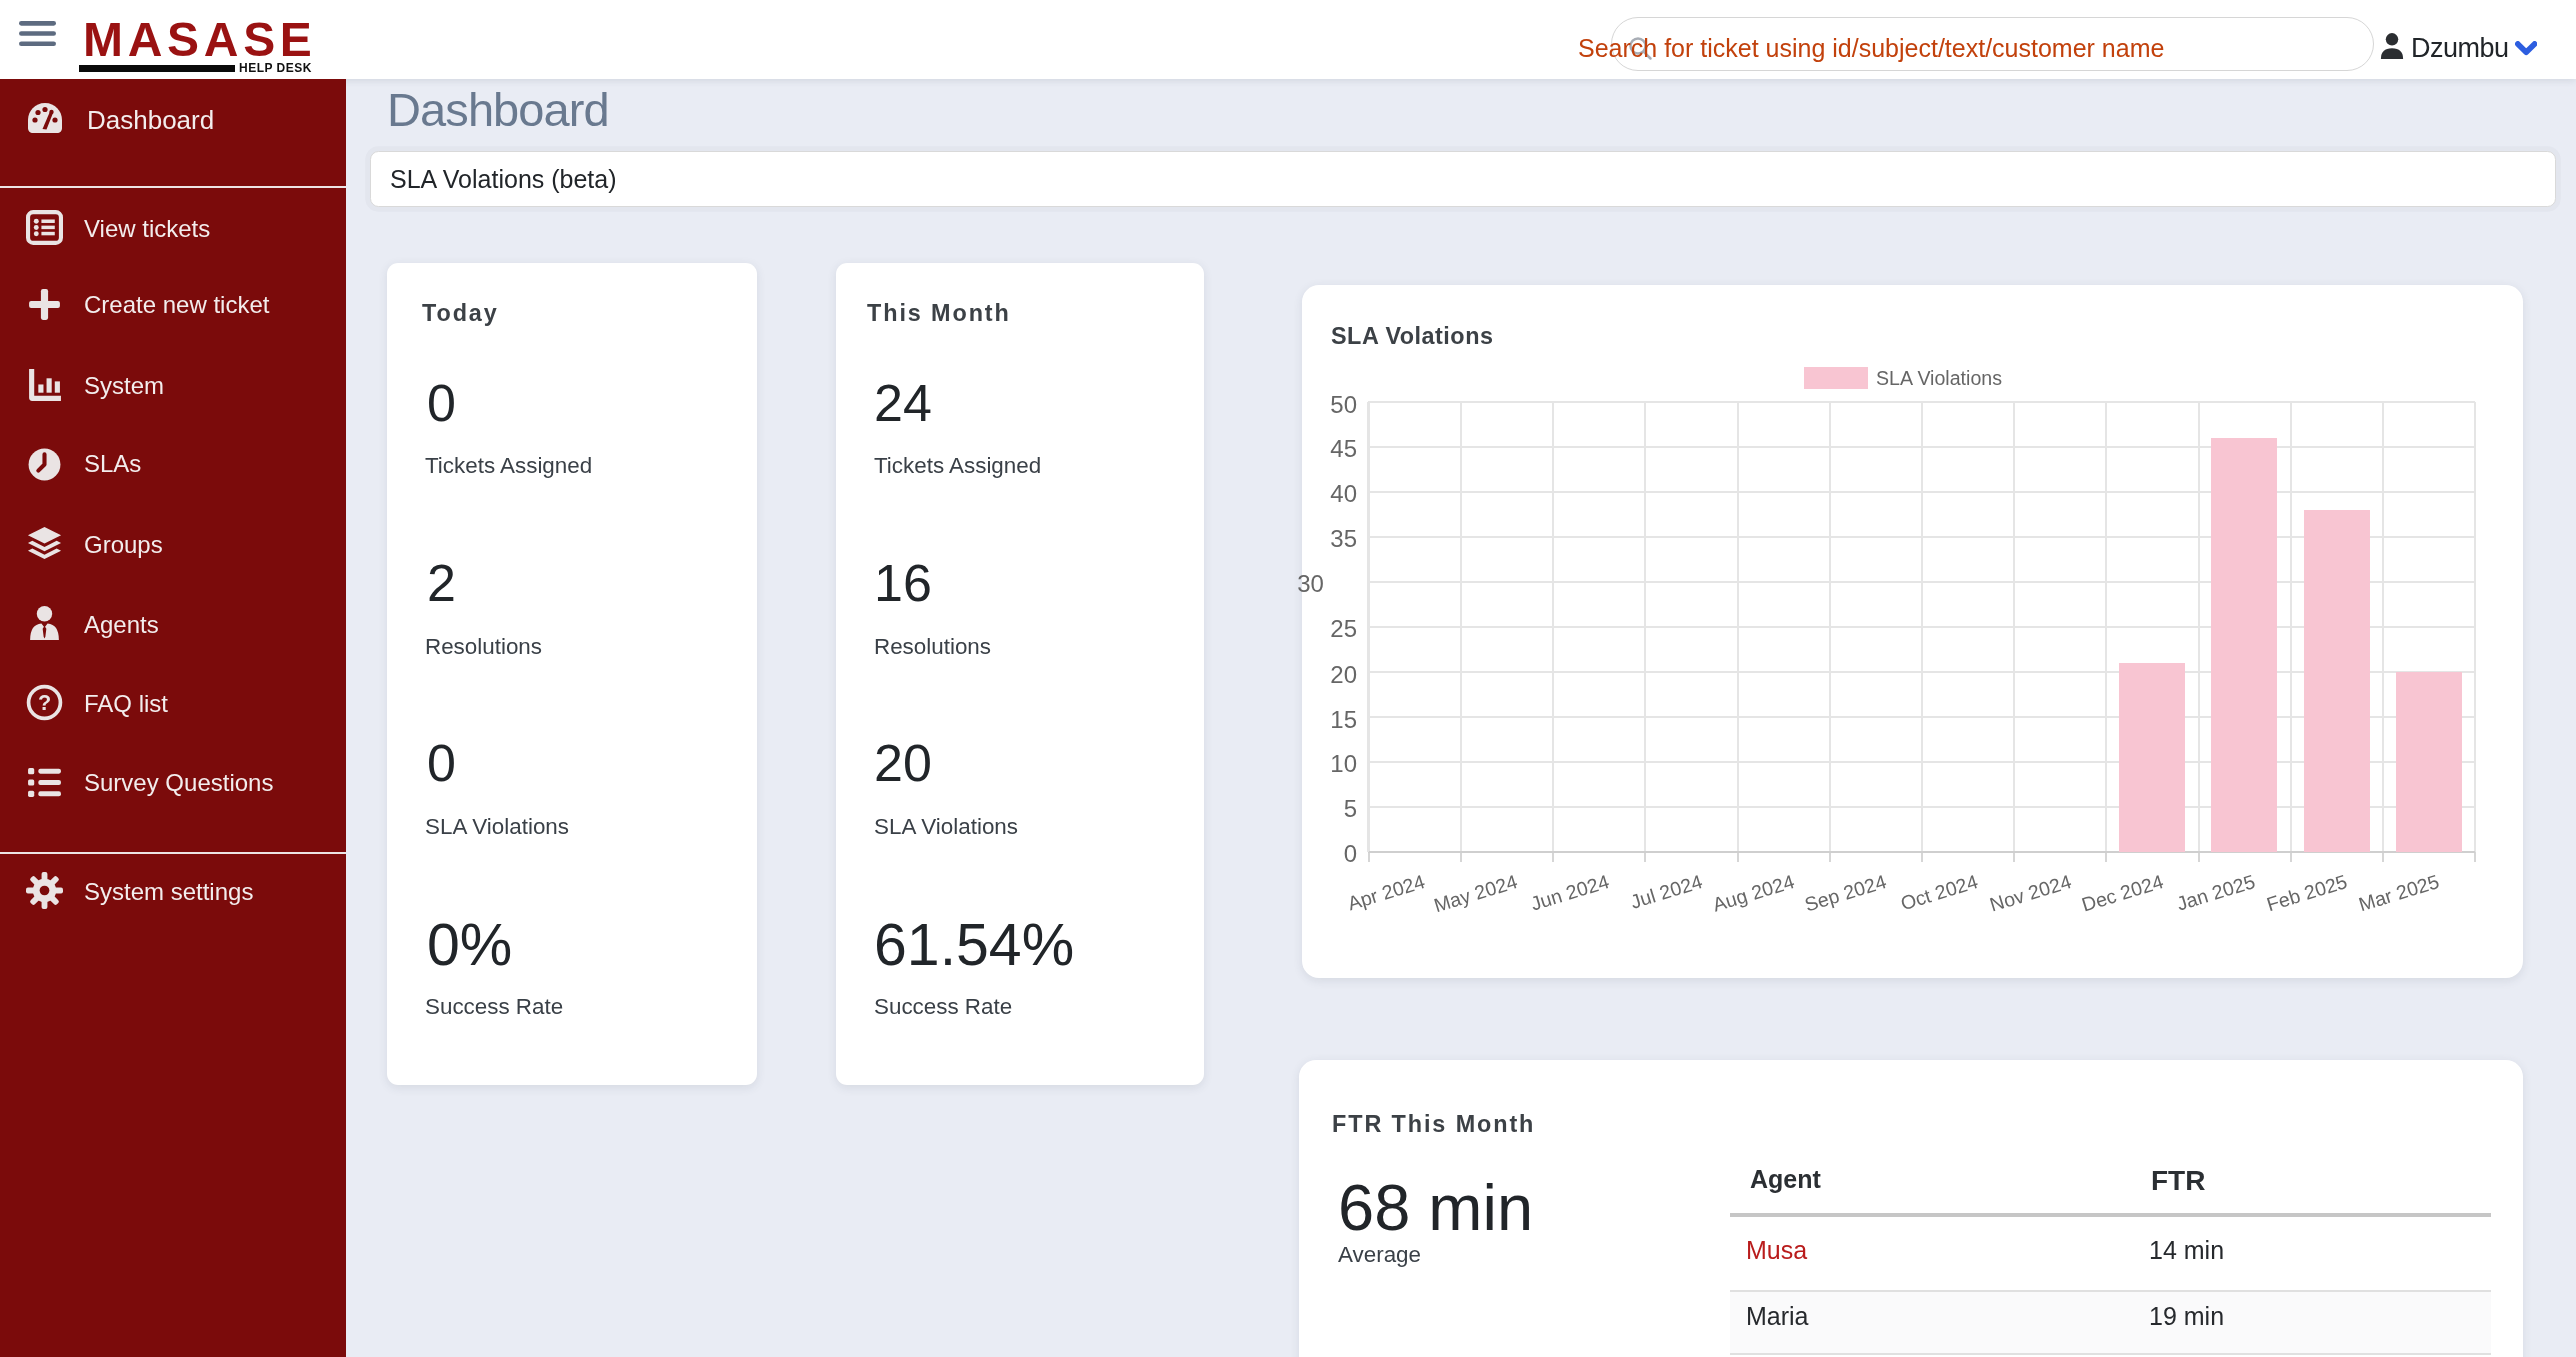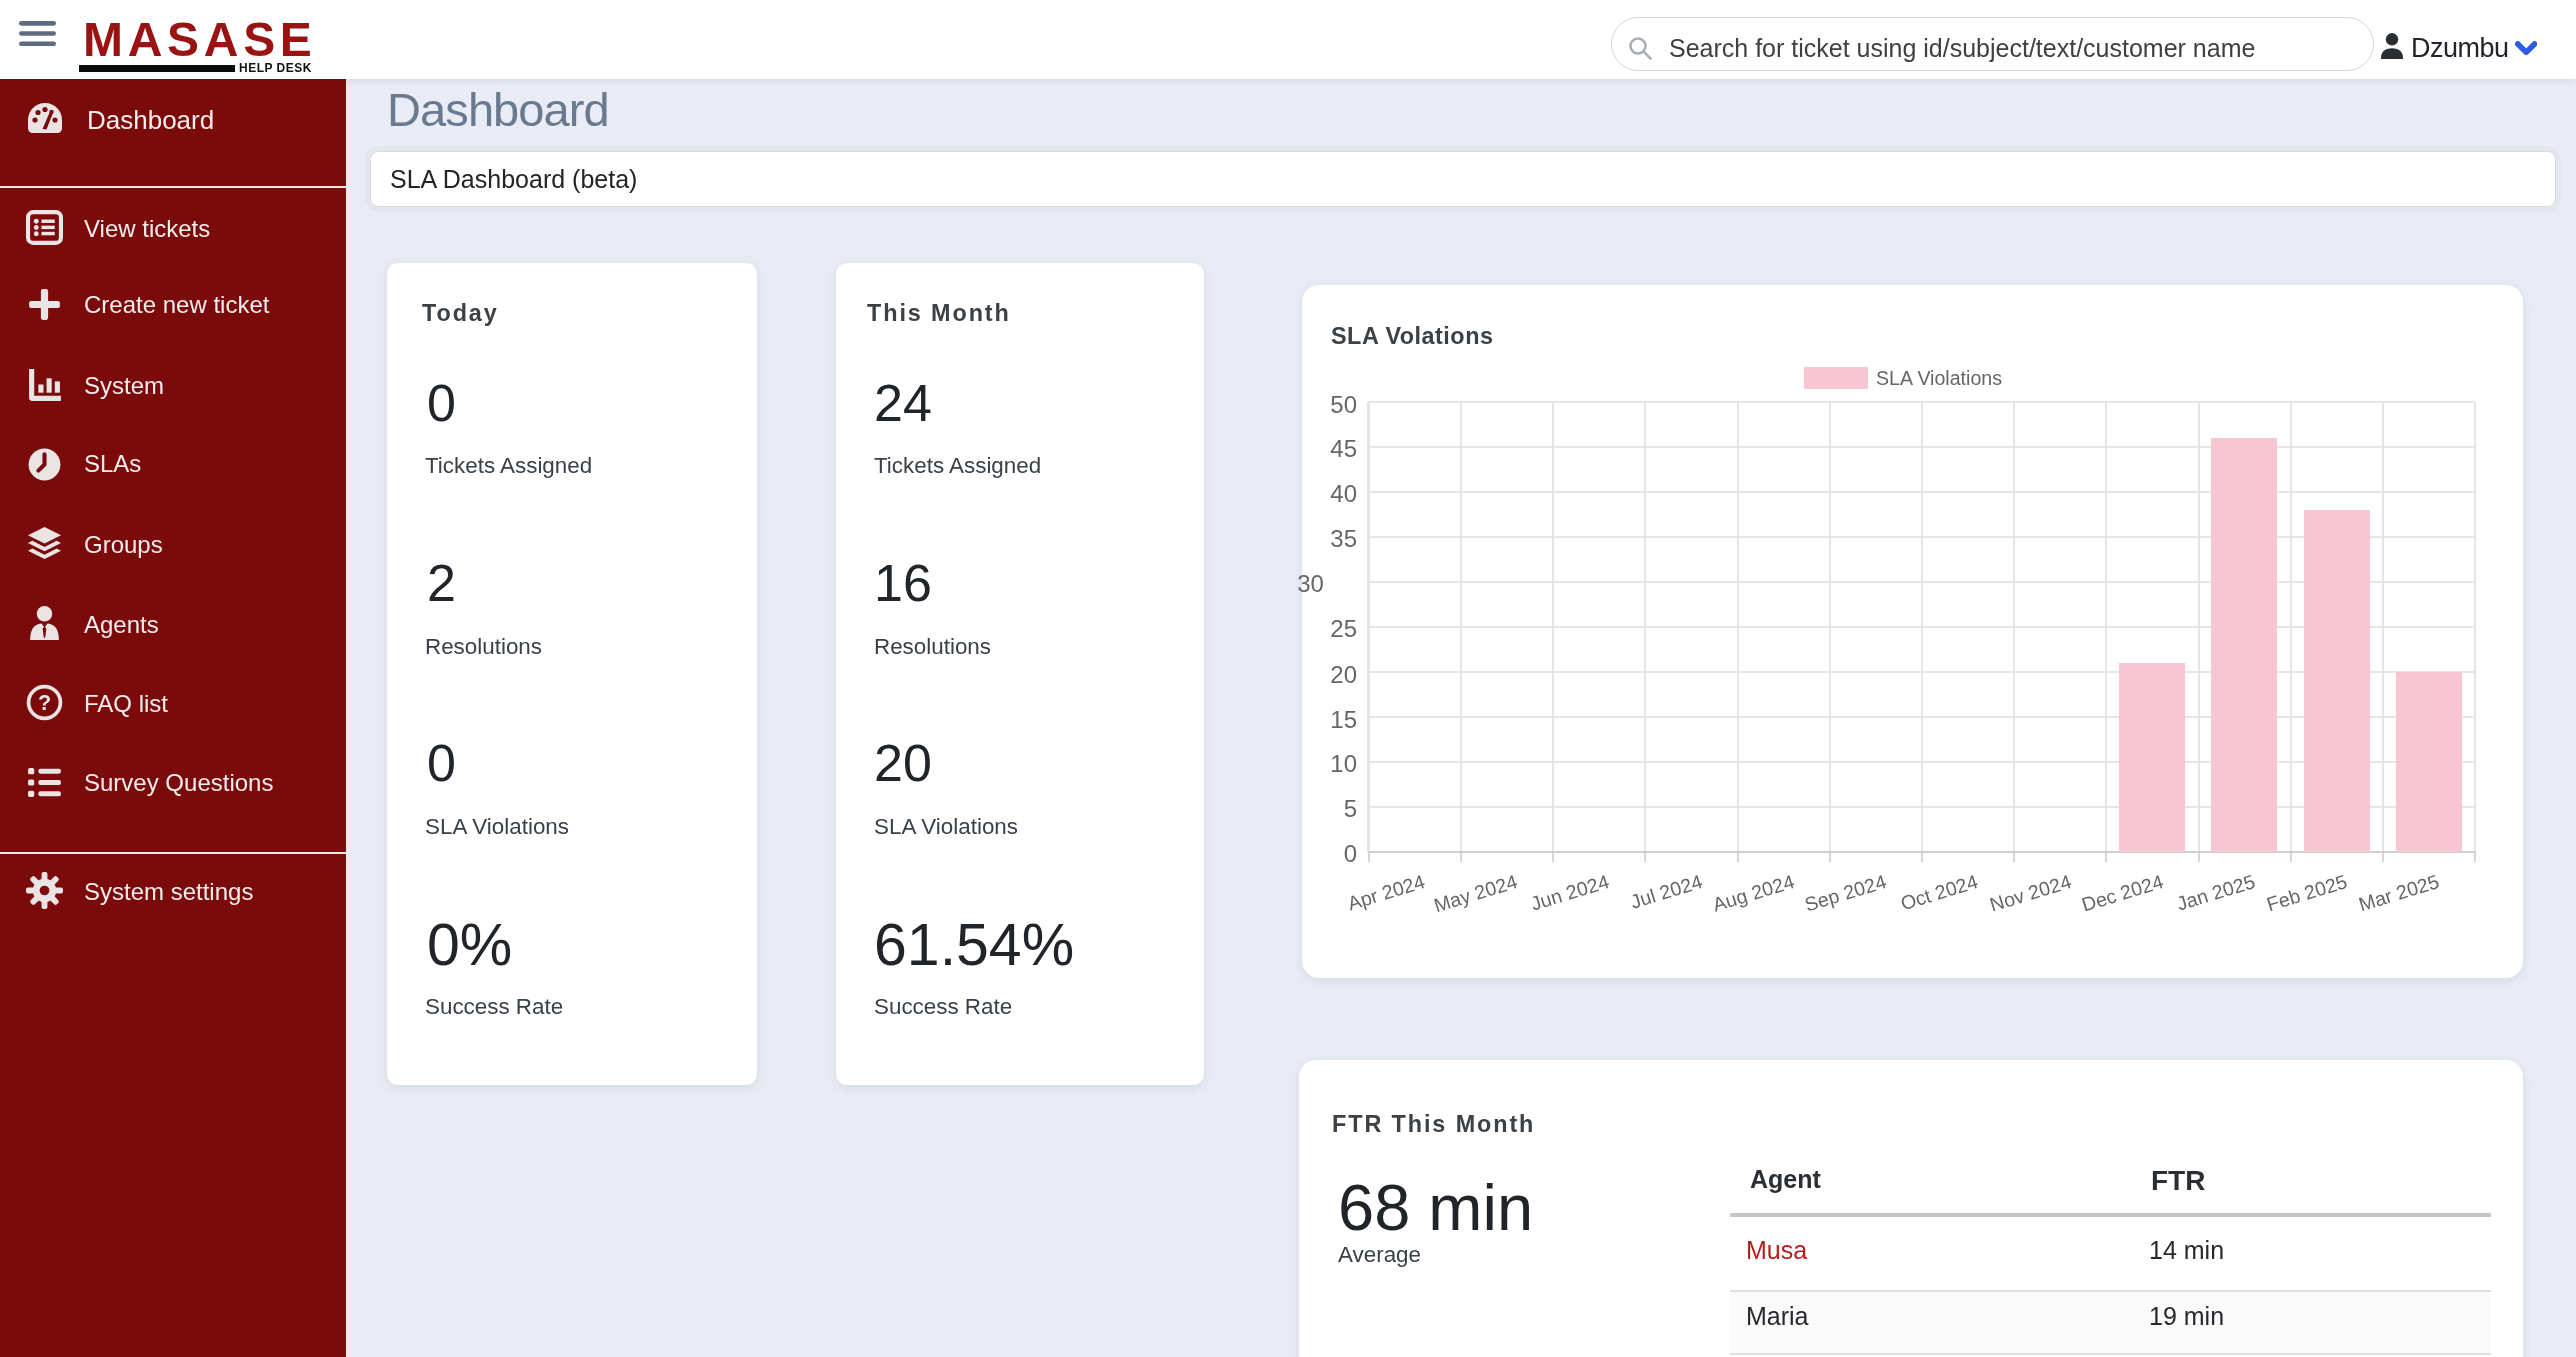--- a/index.html
+++ b/index.html
@@ -30,21 +30,21 @@
 
 <div class="abs" style="left:83px;top:16px;font-size:48px;font-weight:bold;letter-spacing:4.7px;color:#9a1212;line-height:1;">MASASE</div>
 <div class="abs" style="left:79px;top:65px;width:156px;height:6.5px;background:#0a0a0a;"></div>
 <div class="abs" style="left:239px;top:62px;font-size:12px;font-weight:bold;letter-spacing:0.5px;color:#111;line-height:1;">HELP DESK</div>
 
 <div class="abs" style="left:1611px;top:17px;width:763px;height:54px;border:1.9px solid #d6d6d6;border-radius:27px;background:#fff;"></div>
 <svg class="abs" style="left:1628px;top:36px" width="25" height="25" viewBox="0 0 30 30" fill="none">
   <circle cx="12" cy="12" r="9" stroke="#a8adb5" stroke-width="3"></circle>
   <line x1="19" y1="19" x2="27" y2="27" stroke="#a8adb5" stroke-width="3" stroke-linecap="round"></line>
 </svg>
-<div class="abs" style="left:1669px;top:36px;font-size:25px;color:#404040;line-height:1;">Search for ticket using id/subject/text/customer name</div>
+<div class="abs" style="left:1578px;top:36px;font-size:25px;color:#c2410c;line-height:1;">Search for ticket using id/subject/text/customer name</div>
 <svg class="abs" style="left:2380px;top:33px" width="24" height="26" viewBox="0 0 27 29">
   <circle cx="13.5" cy="7" r="7" fill="#2b2e31"></circle>
   <path d="M1 29 q0 -12 12.5 -12 q12.5 0 12.5 12 z" fill="#2b2e31"></path>
 </svg>
 <div class="abs" style="left:2411px;top:35px;font-size:27px;letter-spacing:-0.5px;color:#212529;line-height:1;">Dzumbu</div>
 <svg class="abs" style="left:2515px;top:41px" width="22.4" height="17" viewBox="0 0 24 18" fill="none">
   <polyline points="3,3 12,12 21,3" stroke="#2d5ee0" stroke-width="6" stroke-linecap="round" stroke-linejoin="round"></polyline>
 </svg>
 
 <div class="abs sidebar"></div>
@@ -136,21 +136,21 @@
       <rect x="0" y="16" width="10" height="6" rx="2" transform="rotate(45 19 19)"></rect>
       <rect x="28" y="16" width="10" height="6" rx="2" transform="rotate(45 19 19)"></rect>
     </g>
   </g>
   <circle cx="19" cy="19" r="5" fill="#7b0b0b"></circle>
 </svg>
 <div class="abs mi" style="top:880px;">System settings</div>
 
 <div class="abs" style="left:387px;top:86px;font-size:47px;letter-spacing:-0.9px;color:#69798f;line-height:1;">Dashboard</div>
 <div class="abs" style="left:370px;top:151px;width:2186px;height:56px;background:#fff;border:1.9px solid #d9d9d9;border-radius:8.4px;box-shadow:0 0 0 4.7px rgba(120,125,140,0.05);"></div>
-<div class="abs" style="left:390px;top:167px;font-size:25px;color:#212529;line-height:1;">SLA Dashboard (beta)</div>
+<div class="abs" style="left:390px;top:167px;font-size:25px;color:#212529;line-height:1;">SLA Volations (beta)</div>
 
 <div class="abs card" style="left:387px;top:263px;width:370px;height:822px;"></div>
 <div class="abs ctitle" style="left:422px;top:302px;">Today</div>
 <div class="abs num" style="left:427px;top:377px;">0</div>
 <div class="abs lbl" style="left:425px;top:455px;">Tickets Assigned</div>
 <div class="abs num" style="left:427px;top:557px;">2</div>
 <div class="abs lbl" style="left:425px;top:636px;">Resolutions</div>
 <div class="abs num" style="left:427px;top:737px;">0</div>
 <div class="abs lbl" style="left:425px;top:816px;">SLA Violations</div>
 <div class="abs nump" style="left:427px;top:916px;">0%</div>

